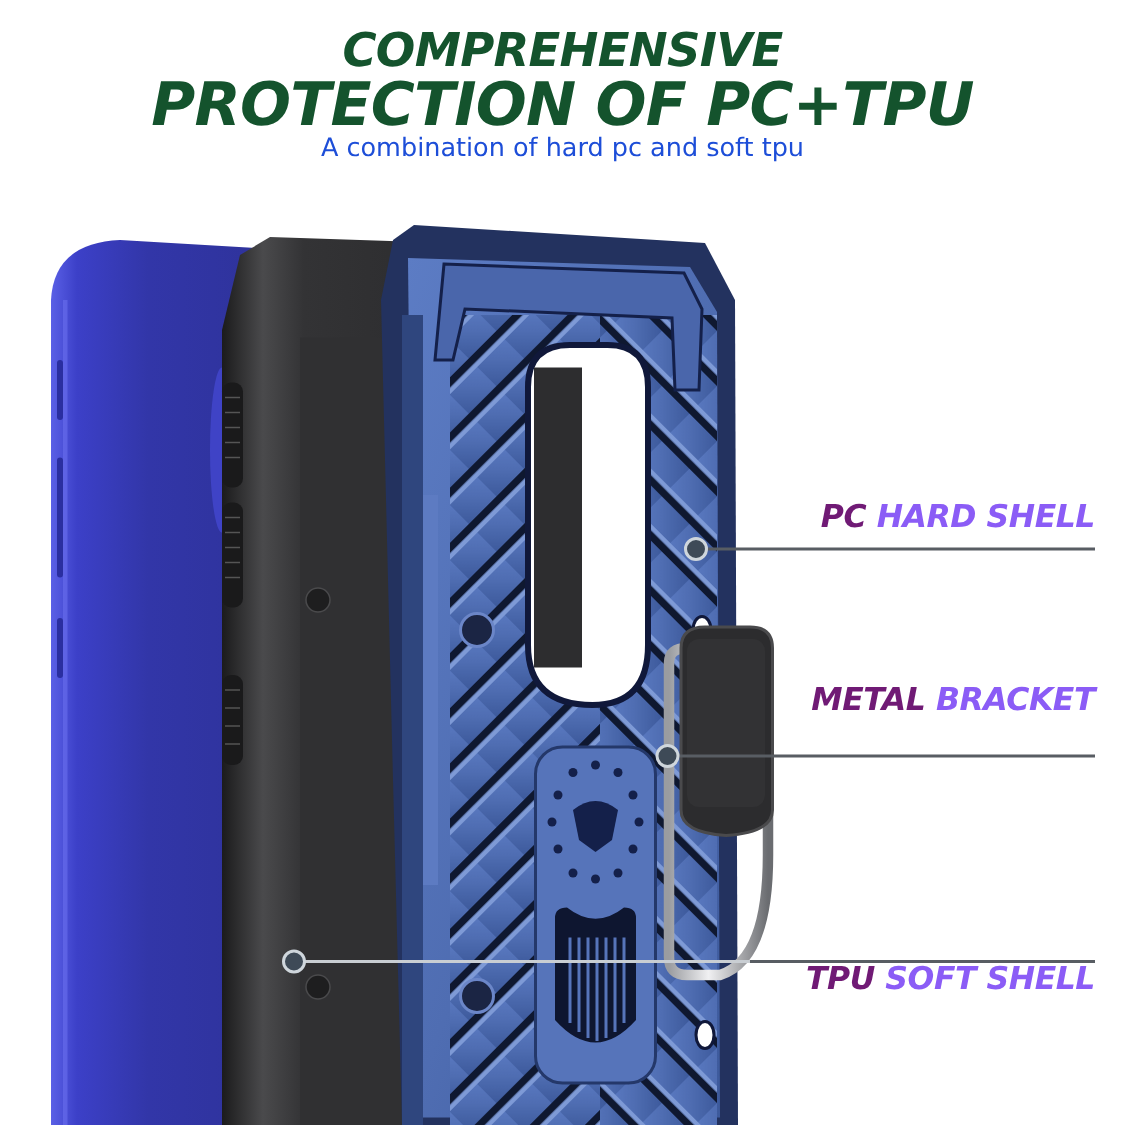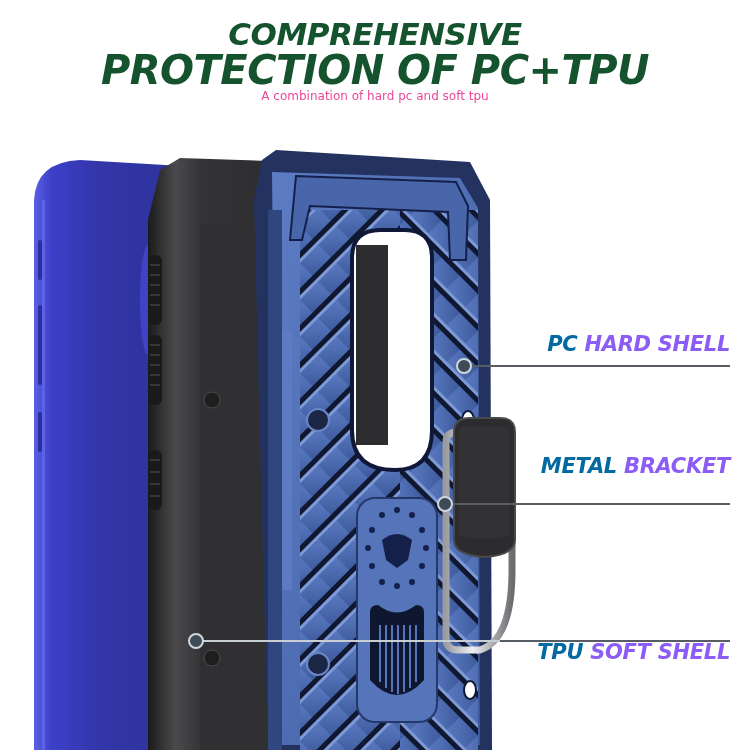--- a/index.html
+++ b/index.html
@@ -1,23 +1,23 @@
 <!DOCTYPE html>
 <html><head>
 <meta charset="utf-8">
 <style>
   html, body { margin: 0; padding: 0; background: #ffffff; }
   body { width: 750px; height: 750px; position: relative; overflow: hidden; font-family: "DejaVu Sans", "Liberation Sans", sans-serif; }
   .headline { position: absolute; left: 0; width: 750px; text-align: center; color: #14532d; font-weight: bold; font-style: italic; letter-spacing: -0.5px; }
   .h1 { top: 16px; font-size: 31px; line-height: 36px; }
   .h2 { top: 52px; font-size: 40px; line-height: 36px; }
-  .sub { position: absolute; top: 89px; left: 0; width: 750px; text-align: center; font-size: 12px; color: #ec4899; font-family: "DejaVu Sans", sans-serif; }
+  .sub { position: absolute; top: 89px; left: 0; width: 750px; text-align: center; font-size: 17px; color: #1d4ed8; font-family: "DejaVu Sans", sans-serif; }
   .stage { position: absolute; left: 0; top: 0; width: 750px; height: 750px; }
   .callout-label { position: absolute; right: 20px; font-style: italic; font-weight: bold; font-size: 21px; letter-spacing: -0.3px; white-space: nowrap; }
-  .callout-label .a { color: #0369a1; }
+  .callout-label .a { color: #701a75; }
   .callout-label .b { color: #8b5cf6; }
   .callout-line { position: absolute; height: 2px; background: #585d63; }
   .callout-dot { position: absolute; width: 16px; height: 16px; border-radius: 50%; background: #3e4a57; border: 2px solid #cfd6dc; box-sizing: border-box; }
 </style>
 </head>
 <body>
 
 <div class="stage">
   <svg width="750" height="750" viewBox="0 0 750 750">
     <defs>

